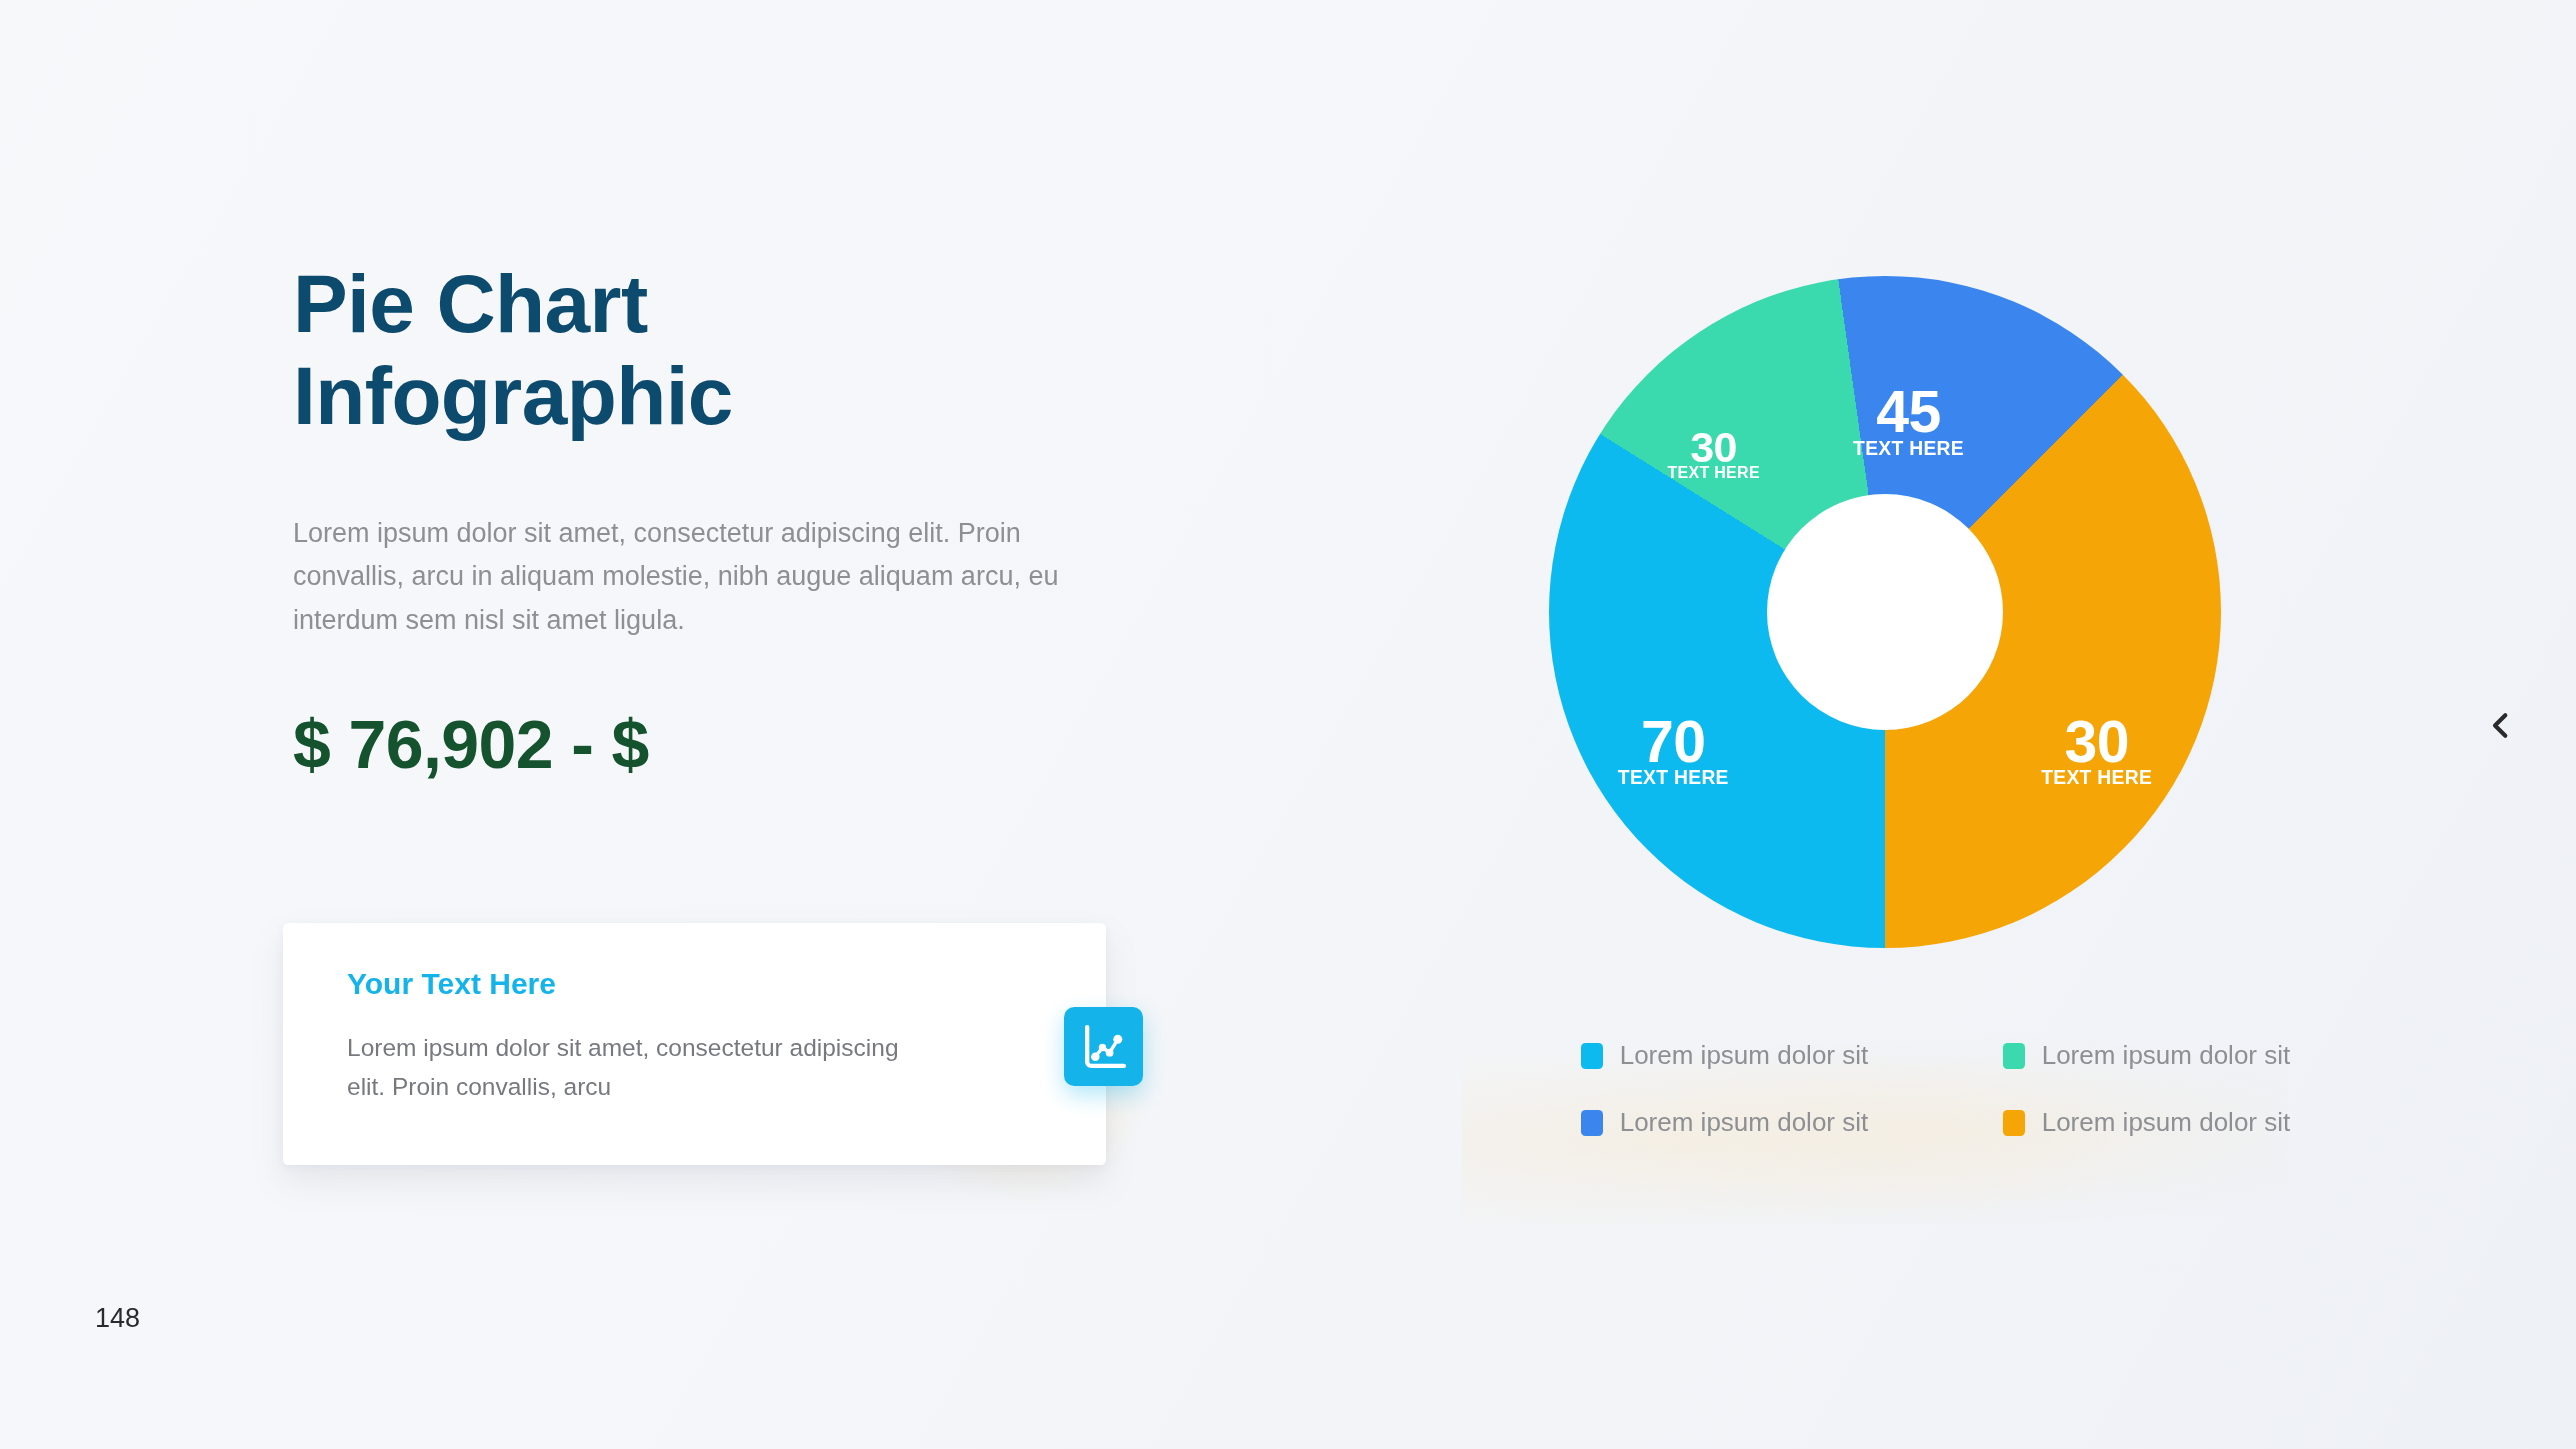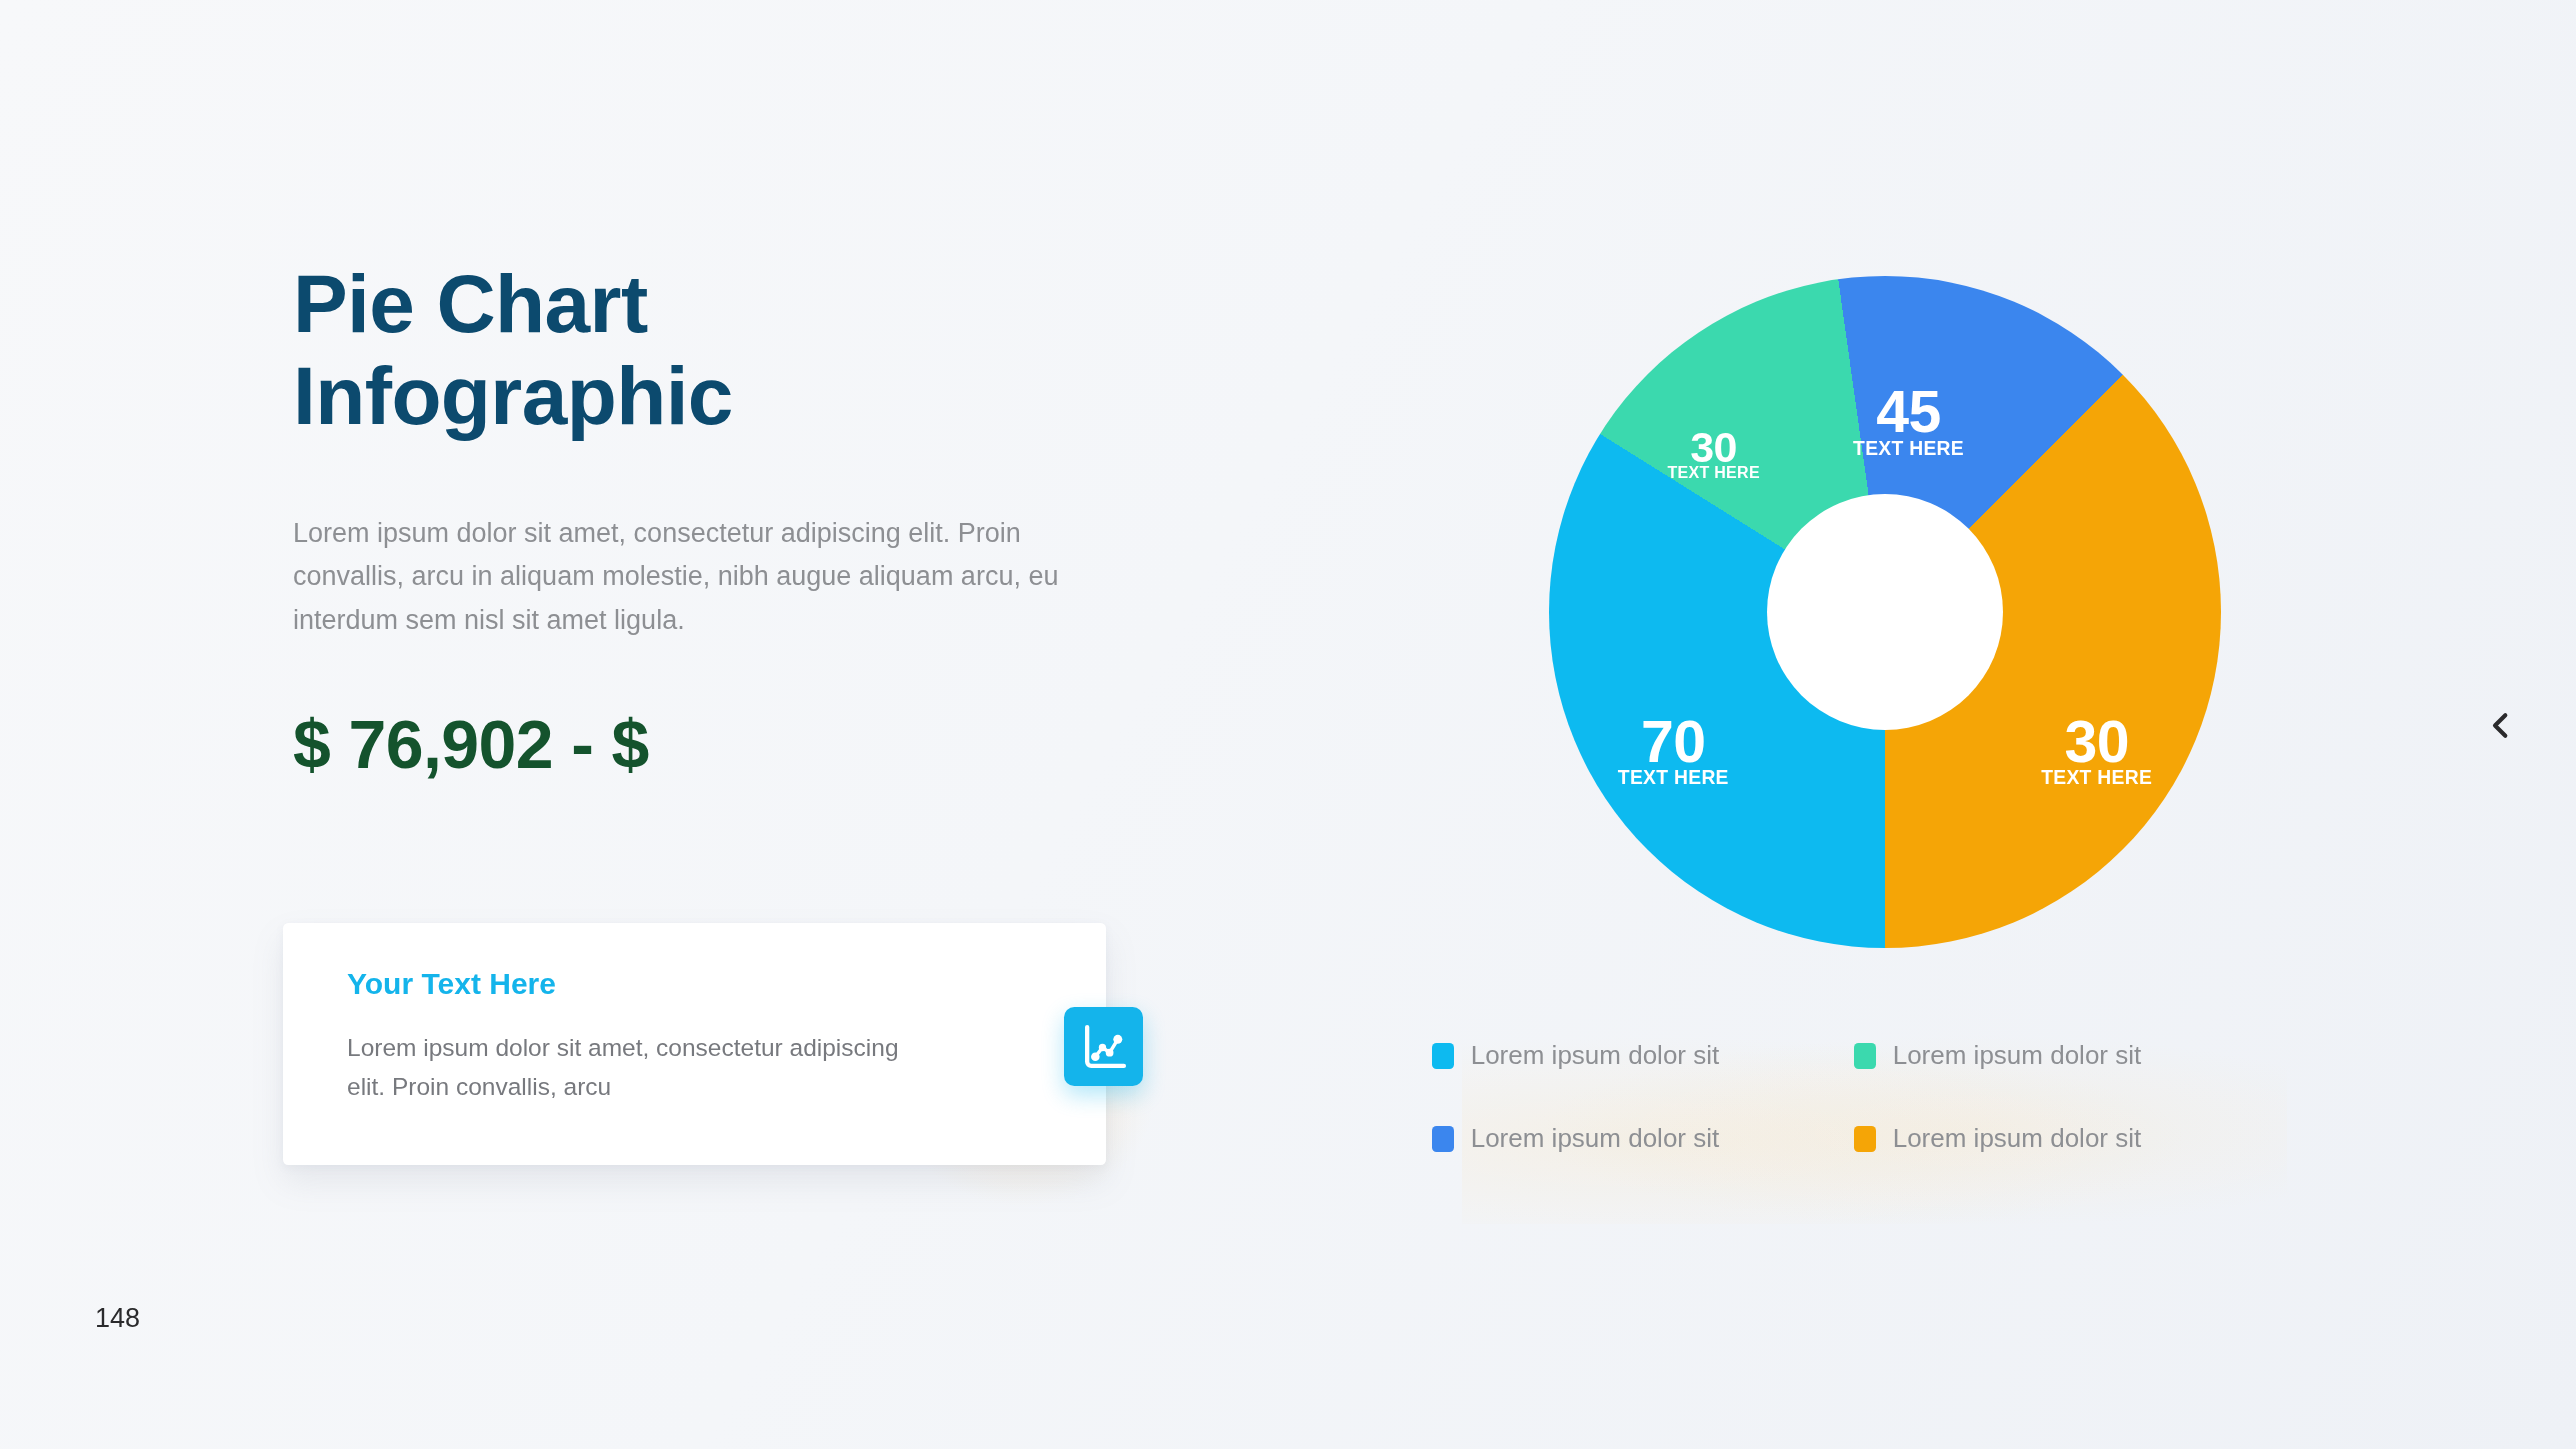--- a/index.html
+++ b/index.html
@@ -161,26 +161,26 @@
   .lbl-20 .slice-value { font-size: 43px; }
   .lbl-20 .slice-caption { font-size: 16px; }
   .lbl-90 { left: 18.5%; top: 70.5%; }
   .lbl-90 .slice-value { font-size: 59px; }
   .lbl-30 { left: 81.5%; top: 70.5%; }
   .lbl-30 .slice-value { font-size: 59px; }
 
   
   .legend {
     position: absolute;
-    left: 1432px;
+    left: 1581px;
     top: 1040px;
     width: 760px;
     display: grid;
     grid-template-columns: 422px 335px;
-    row-gap: 52px;
+    row-gap: 36px;
     text-align: right;
   }
   .legend-item {
     display: flex;
     align-items: center;
   }
   .legend-swatch {
     width: 22px;
     height: 26px;
     border-radius: 4.5px;

